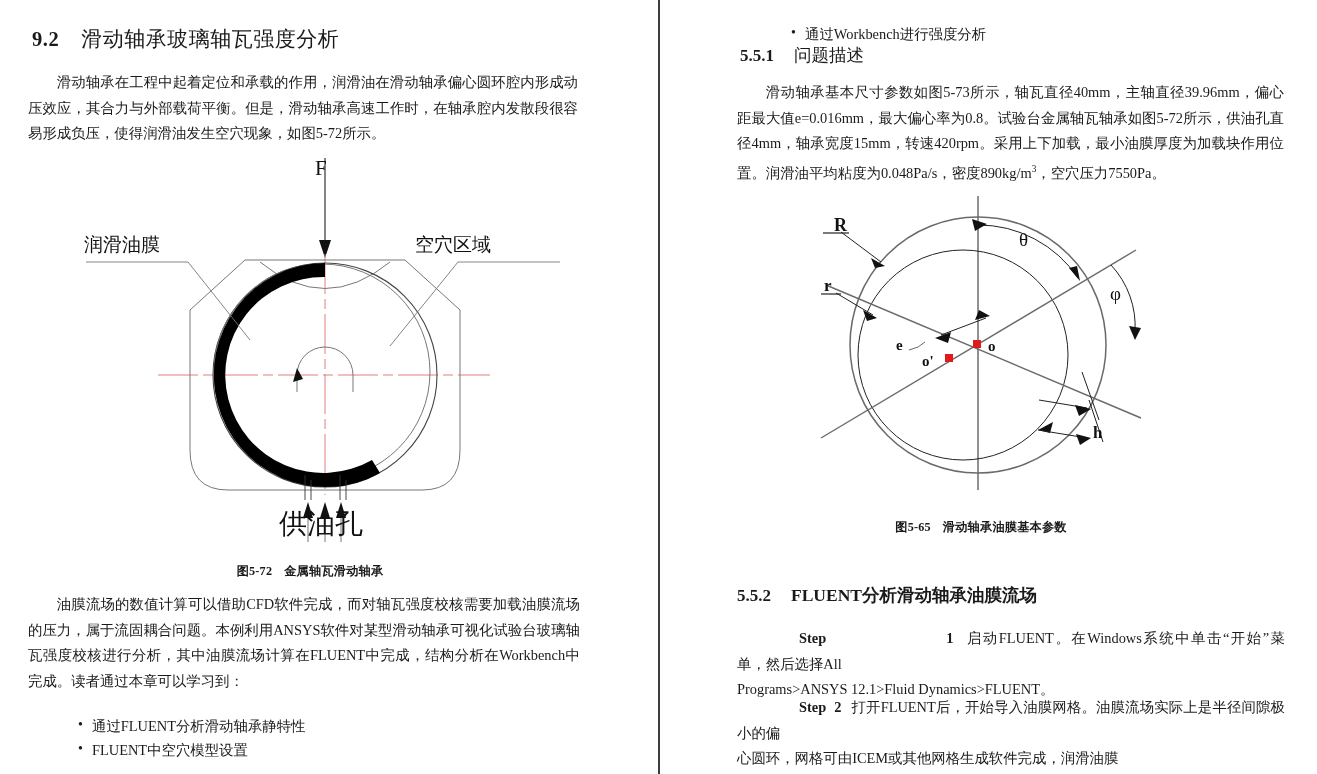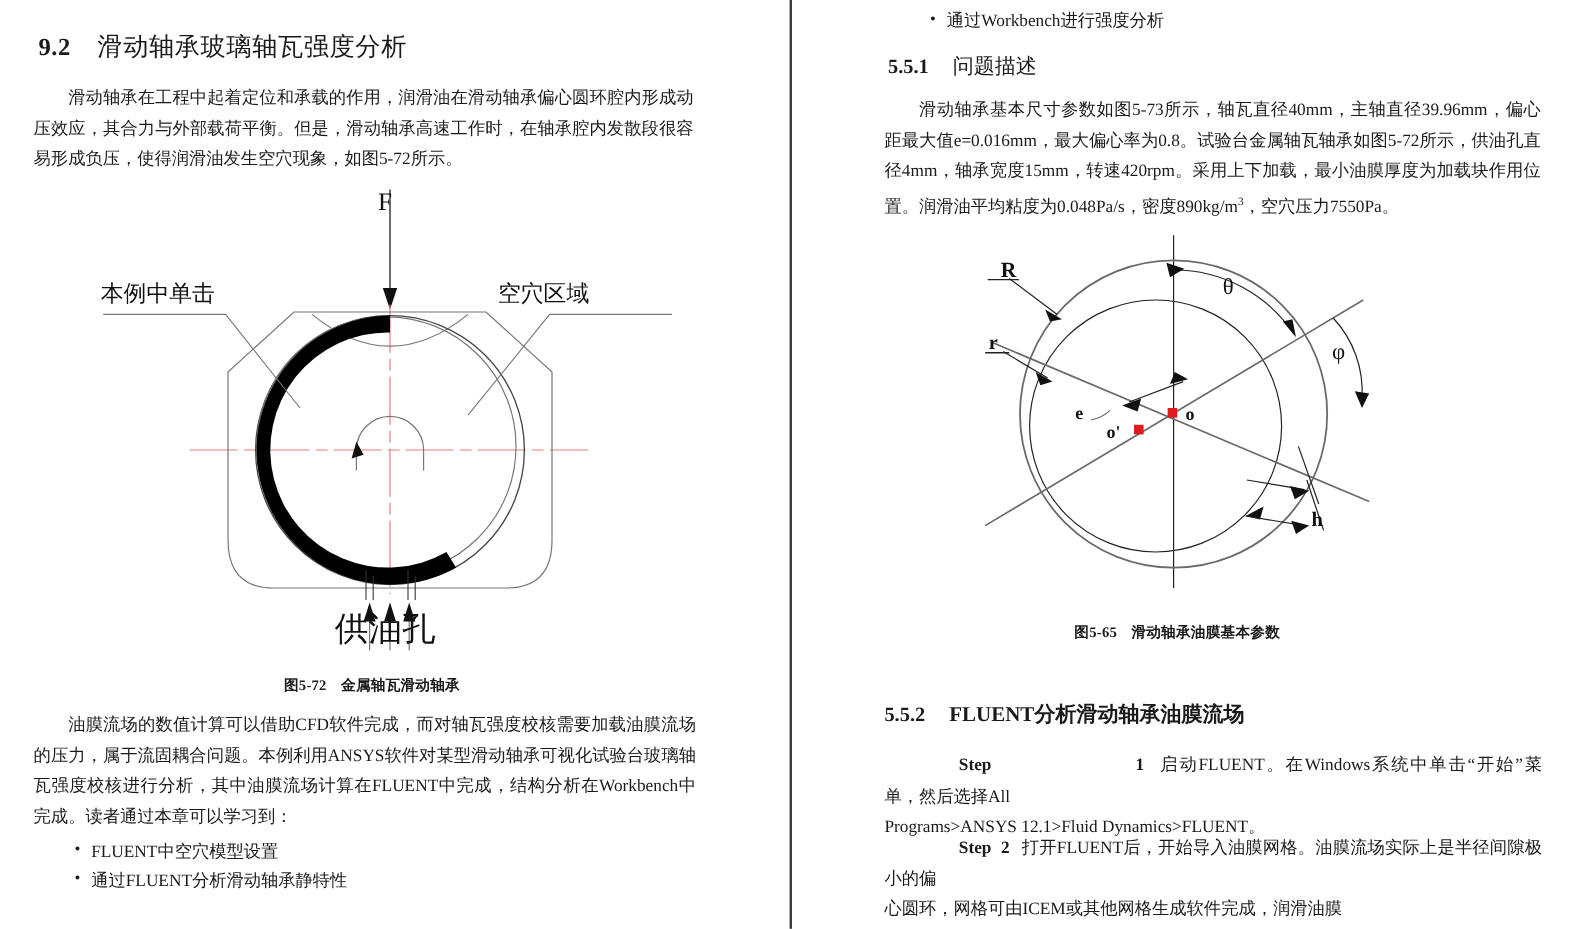--- a/index.html
+++ b/index.html
@@ -65,21 +65,21 @@
     margin: 0;
     font-size: 14.4px;
     line-height: 25.5px;
     text-align: justify;
     text-justify: inter-ideograph;
     text-indent: 2em;
   }
   p.body.noind { text-indent: 0; }
 
   ul.bullets {
-    margin: 0;
+    margin: 16px;
     padding-left: 34px;
     list-style: none;
   }
   ul.bullets li {
     font-size: 14.4px;
     line-height: 24px;
     position: relative;
     padding-left: 14px;
   }
   ul.bullets li::before {
@@ -175,34 +175,34 @@
           <line x1="248" y1="392" x2="248" y2="362"></line>
           <line x1="265" y1="392" x2="265" y2="362"></line>
           <line x1="281" y1="392" x2="281" y2="362"></line>
         </g>
         <polygon points="248,352 243,368 253,368" fill="#111"></polygon>
         <polygon points="265,352 260,368 270,368" fill="#111"></polygon>
         <polygon points="281,352 276,368 286,368" fill="#111"></polygon>
       </svg>
 
       <div class="fig-label" style="left:255px; top:6px; font-size:21px;">F</div>
-      <div class="fig-label" style="left:24px; top:82px;">本例中单击</div>
+      <div class="fig-label" style="left:24px; top:82px;">润滑油膜</div>
       <div class="fig-label" style="left:355px; top:82px;">空穴区域</div>
       <div class="fig-label" style="left:219px; top:355px; font-size:28px;">供油孔</div>
     </div>
 
     <div class="caption abs" style="left:0px; top:563px; width:620px;">
       <span>图5-72</span><span class="gap"></span><span>金属轴瓦滑动轴承</span>
     </div>
 
     <p class="body abs" style="left:28px; top:592px; width:552px;">油膜流场的数值计算可以借助CFD软件完成，而对轴瓦强度校核需要加载油膜流场的压力，属于流固耦合问题。本例利用ANSYS软件对某型滑动轴承可视化试验台玻璃轴瓦强度校核进行分析，其中油膜流场计算在FLUENT中完成，结构分析在Workbench中完成。读者通过本章可以学习到：</p>
 
     <ul class="bullets abs" style="left:28px; top:698px; width:520px;">
+      <li>通过FLUENT分析滑动轴承静特性</li>
       <li>FLUENT中空穴模型设置</li>
-      <li>通过FLUENT分析滑动轴承静特性</li>
     </ul>
   </div>
 
   <div class="col col-right">
 
     <ul class="bullets abs" style="left:80px; top:6px; width:520px;">
       <li>通过Workbench进行强度分析</li>
     </ul>
 
     <h3 class="sub abs" style="left:79px; top:43px;">

